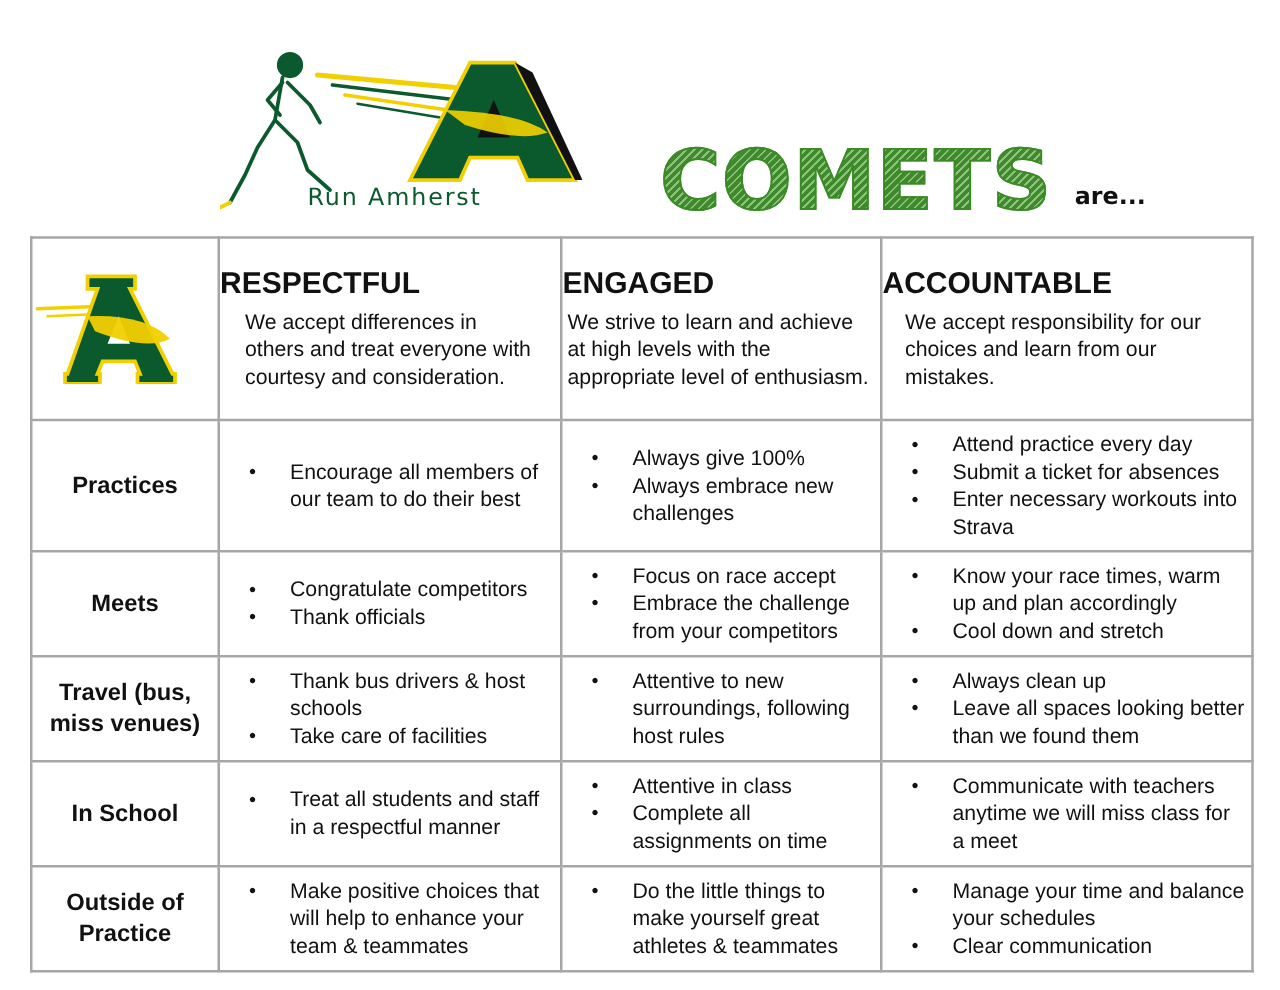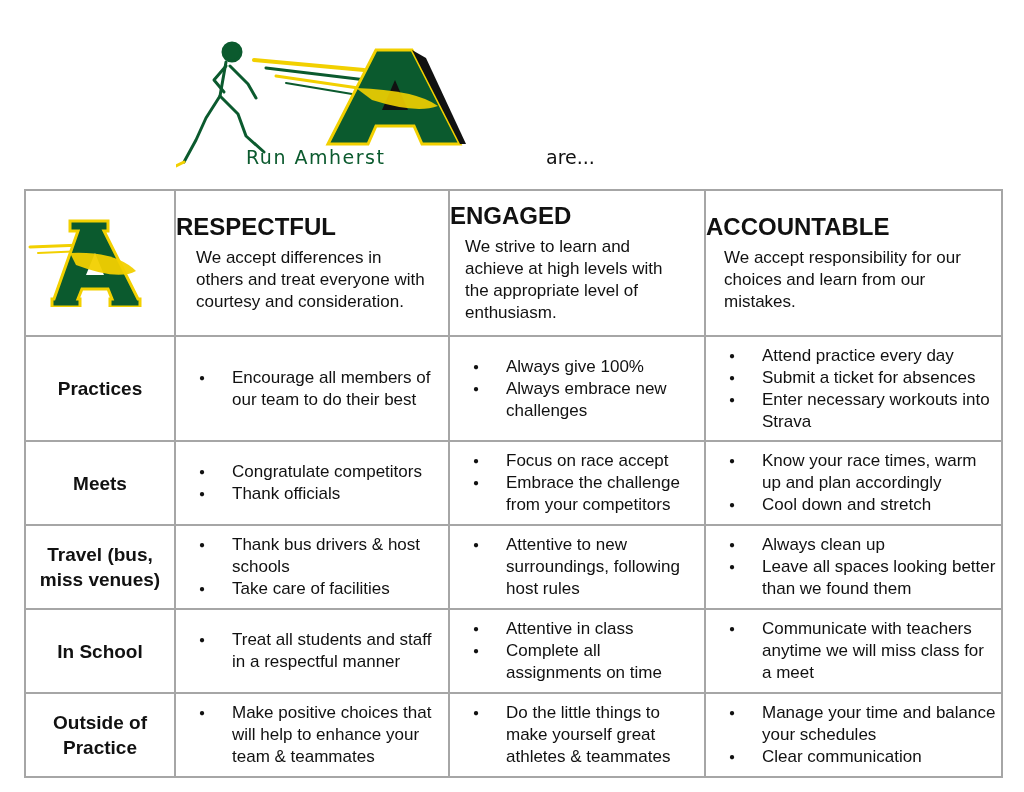--- a/index.html
+++ b/index.html
@@ -4,21 +4,21 @@
 <style>
   html, body { margin:0; padding:0; background:#ffffff; }
   body { width:1024px; height:792px; position:relative; overflow:hidden; font-family:"Liberation Sans", sans-serif; color:#111; }
 
   .logo { position:absolute; left:176px; top:36px; width:290px; height:138px; }
   .comets-title { position:absolute; left:528px; top:100px; height:80px; display:flex; align-items:flex-end; }
   .comets-word { font-family:"DejaVu Sans", sans-serif; font-weight:bold; font-size:66px; letter-spacing:1px; color:#3f8a2c;
     background: repeating-linear-gradient(135deg, #3f8a2c 0 3px, #8cc27a 3px 4.5px);
     -webkit-background-clip:text; background-clip:text; -webkit-text-fill-color:transparent;
     -webkit-text-stroke:1.5px #3a8a26; line-height:70px; }
-  .are-word { font-family:"DejaVu Sans", sans-serif; font-size:19px; font-weight:normal; margin-left:18px; margin-bottom:12px; color:#111; }
+  .are-word { font-family:"DejaVu Sans", sans-serif; font-size:19px; font-weight:bold; margin-left:18px; margin-bottom:12px; color:#111; }
 
   table.grid { position:absolute; left:24px; top:189px; width:977px; border-collapse:collapse; table-layout:fixed; }
   table.grid td { border:2px solid #a6a6a6; vertical-align:middle; padding:0; }
   col.c0 { width:150px; } col.c1 { width:274px; } col.c2 { width:256px; } col.c3 { width:297px; }
 
   .hdr-cell { text-align:left; height:144px; }
   .hdr-title { font-weight:bold; font-size:24px; margin-bottom:6px; }
   .hdr-desc { font-size:17px; line-height:22px; }
 
   .rowlabel { text-align:center; font-size:19px; line-height:25px;font-weight:bold; }
@@ -52,20 +52,21 @@
       <polygon points="152,108 200,14 236,14 284,108 246,108 238,90 200,90 192,108" fill="#0b5a2e" stroke="#f2d000" stroke-width="3"></polygon>
       <polygon points="206,74 232,74 219,44" fill="#111"></polygon>
       <polygon points="236,14 250,22 290,108 284,108" fill="#111"></polygon>
       <path d="M180 52 Q240 54 262 70 Q240 78 196 64 Z" fill="#f2d000" opacity="0.9"></path>
     </g>
     <text x="70" y="128" font-family="DejaVu Sans, sans-serif" font-size="19" fill="#0b5a2e" letter-spacing="1.5">Run Amherst</text>
   </svg>
 </div>
 
 <div class="comets-title">
+  <span class="comets-word">COMETS</span>
   <span class="are-word">are...</span>
 </div>
 
 <table class="grid">
   <colgroup>
       <col class="c0">
       <col class="c1">
       <col class="c2">
       <col class="c3">
     </colgroup>
@@ -79,21 +80,21 @@
         <polygon points="60,60 78,60 69,38" fill="#ffffff"></polygon>
         <path d="M44 38 Q90 36 110 56 Q92 66 50 50 Z" fill="#f2d000" opacity="0.95"></path>
       </svg>
     </td>
     <td class="hdr-cell">
       <div class="hdr-title">RESPECTFUL</div>
       <div class="hdr-desc" style="padding:0 20px;">We accept differences in others and treat everyone with courtesy and consideration.</div>
     </td>
     <td class="hdr-cell">
       <div class="hdr-title">ENGAGED</div>
-      <div class="hdr-desc" style="padding:0 15px;">We strive to learn and achieve at high levels with the appropriate level of enthusiasm.</div>
+      <div class="hdr-desc" style="padding:0 4px;">We strive to learn and achieve at high levels with the appropriate level of enthusiasm.</div>
     </td>
     <td class="hdr-cell">
       <div class="hdr-title">ACCOUNTABLE</div>
       <div class="hdr-desc" style="padding:0 18px;">We accept responsibility for our choices and learn from  our mistakes.</div>
     </td>
   </tr>
 
   <tr style="height:105px;">
     <td class="rowlabel">Practices</td>
     <td>

